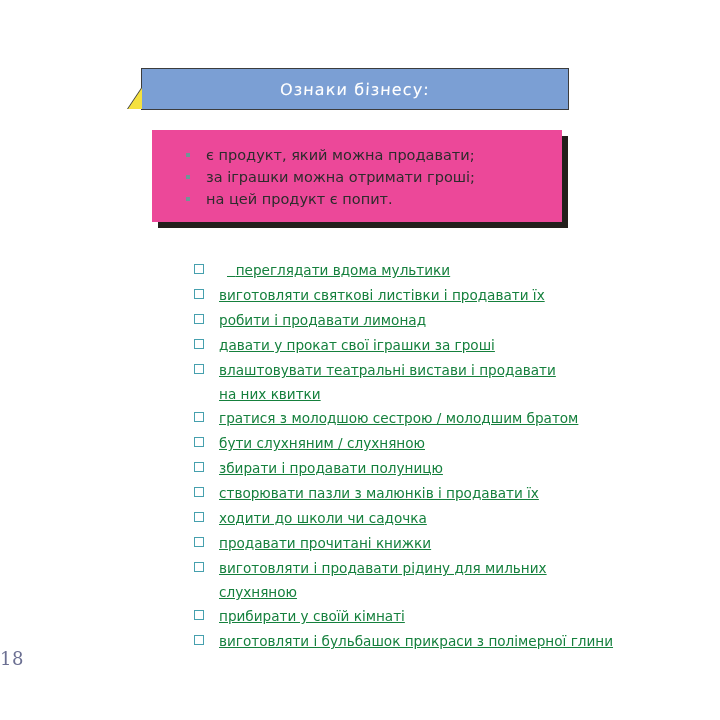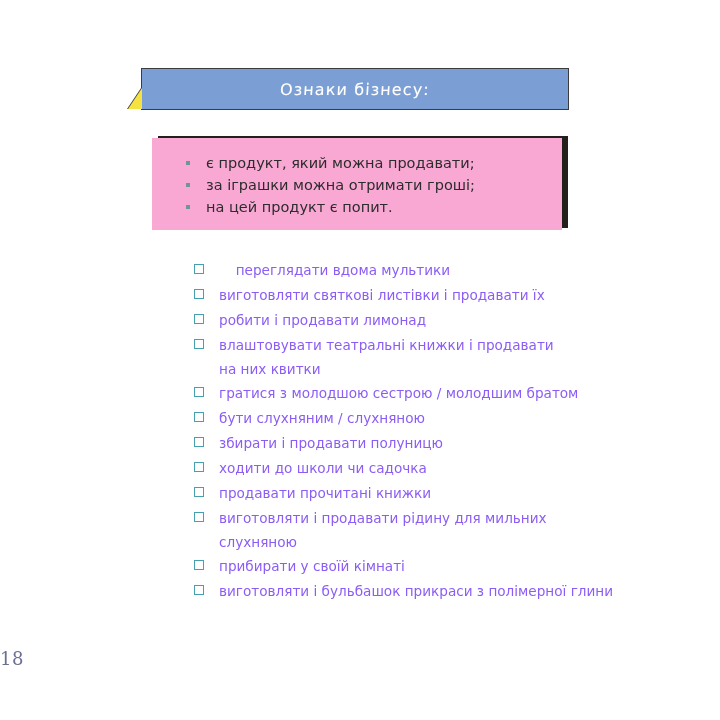--- a/index.html
+++ b/index.html
@@ -77,24 +77,24 @@
     position: absolute;
     left: 6px;
     top: 6px;
     width: 410px;
     height: 92px;
     background: #231f1c;
   }
   .callout {
     position: absolute;
     left: 0;
-    top: 8px;
+    top: 0;
     width: 410px;
     height: 92px;
-    background: #f9a8d4;
+    background: #ec4899;
     box-sizing: border-box;
     padding: 14px 0 0 32px;
   }
   .callout ul {
     list-style: none;
     margin: 0;
     padding: 0;
   }
   .callout li {
     position: relative;
@@ -118,23 +118,24 @@
     position: absolute;
     left: 194px;
     top: 258px;
     width: 420px;
   }
   .check-row {
     position: relative;
     min-height: 25px;
     padding-left: 25px;
     font-size: 13.6px;
-    color: #8b5cf6;
+    color: #15803d;
     font-family: "DejaVu Sans", sans-serif;
     line-height: 25px;
+    text-decoration: underline;
   }
   .check-row .chk {
     position: absolute;
     left: 0;
     top: 6px;
     width: 10px;
     height: 10px;
     border: 1.6px solid #46a0ae;
     box-sizing: border-box;
     background: transparent;
@@ -204,42 +205,50 @@
     <div class="check-row">
       <span class="chk"></span>
       <span class="check-text">виготовляти святкові листівки і продавати їх</span>
     </div>
 
     <div class="check-row">
       <span class="chk"></span>
       <span class="check-text">робити і продавати лимонад</span>
     </div>
 
+    <div class="check-row">
+      <span class="chk"></span>
+      <span class="check-text">давати у прокат свої іграшки за гроші</span>
+    </div>
 
     <div class="check-row wrapped">
       <span class="chk"></span>
-      <span class="check-text">влаштовувати театральні книжки і продавати
+      <span class="check-text">влаштовувати театральні вистави і продавати
 на них квитки</span>
     </div>
 
     <div class="check-row">
       <span class="chk"></span>
       <span class="check-text">гратися з молодшою сестрою / молодшим братом</span>
     </div>
 
     <div class="check-row">
       <span class="chk"></span>
       <span class="check-text">бути слухняним / слухняною</span>
     </div>
 
     <div class="check-row">
       <span class="chk"></span>
       <span class="check-text">збирати і продавати полуницю</span>
     </div>
 
+    <div class="check-row">
+      <span class="chk"></span>
+      <span class="check-text">створювати пазли з малюнків і продавати їх</span>
+    </div>
 
     <div class="check-row">
       <span class="chk"></span>
       <span class="check-text">ходити до школи чи садочка</span>
     </div>
 
     <div class="check-row">
       <span class="chk"></span>
       <span class="check-text">продавати прочитані книжки</span>
     </div>

